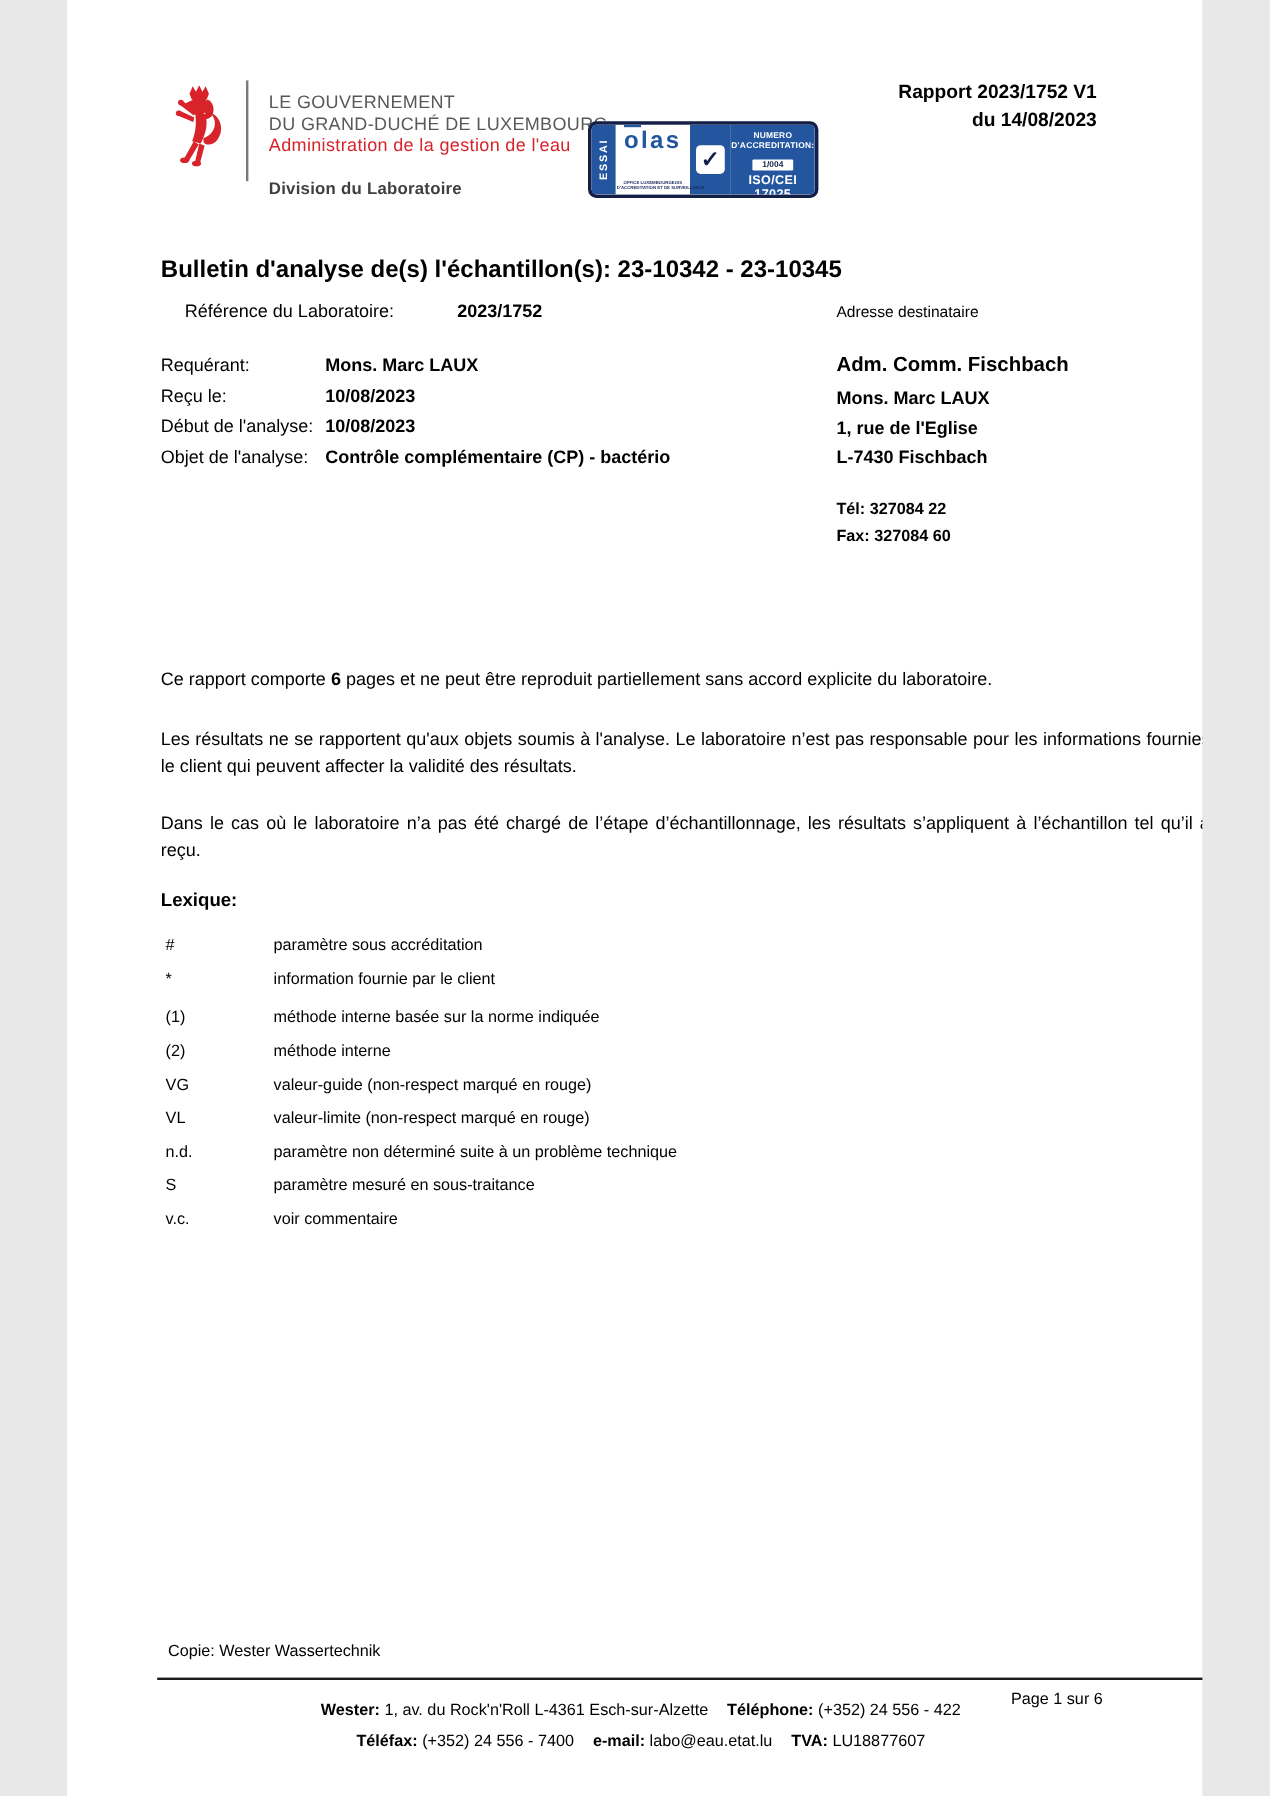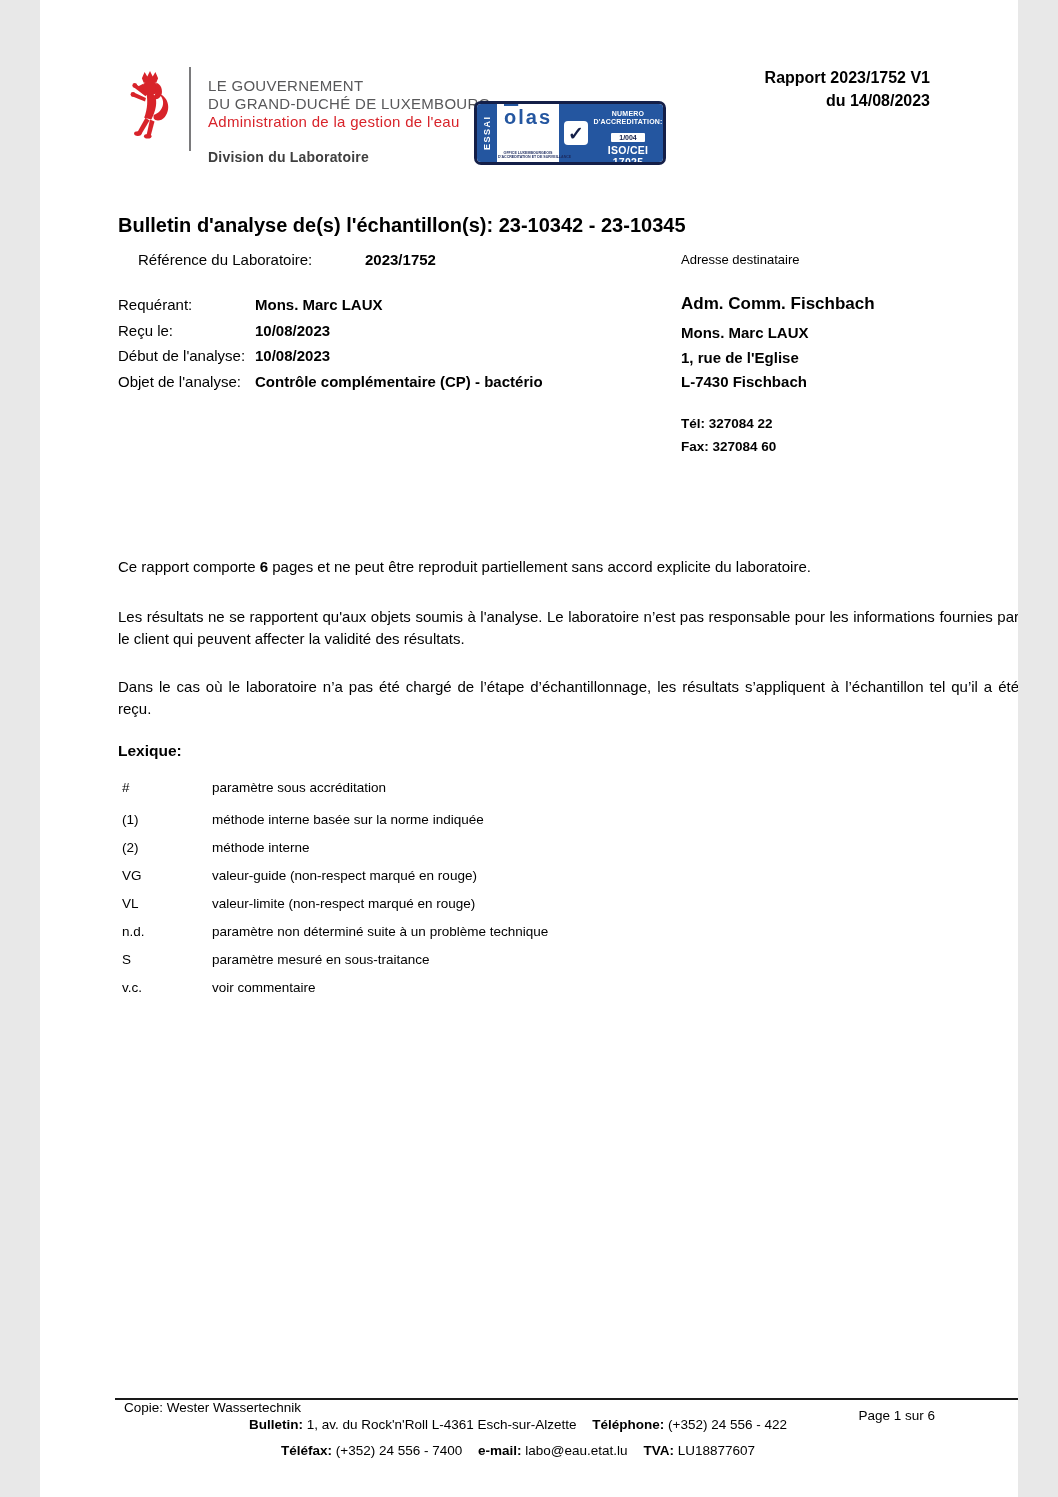--- a/index.html
+++ b/index.html
@@ -1,20 +1,19 @@
 <!DOCTYPE html>
 <html><head>
 <meta charset="utf-8">
 <style>
   html,body { margin:0; padding:0; background:#e8e8e8; }
   .page {
     position:relative; width:946px; height:1497px; margin:0 auto;
     background:#ffffff; font-family:"Liberation Sans", sans-serif; color:#000;
     overflow:hidden;
-    padding-left:32px;
   }
 
   
   .lion-svg { position:absolute; left:86px; top:71px; width:48px; height:72px; }
   .logo-divider { position:absolute; left:149px; top:67px; width:2px; height:84px; background:#7a7a7c; }
   .gov-block { position:absolute; left:168px; top:77px; font-size:15px; line-height:18px; color:#58585a; letter-spacing:.3px; }
   .gov-red { color:#d8232a; }
   .division { position:absolute; left:168px; top:149px; font-size:14px; font-weight:bold; color:#3f3f3f; letter-spacing:.2px; }
 
   
@@ -62,21 +61,21 @@
   .p3 { top:676px; text-align:justify; }
 
   
   .lex-head { position:absolute; left:78px; top:742px; font-size:15.5px; font-weight:bold; }
   .lexique { position:absolute; left:82px; top:780px; font-size:13.5px; }
   .lex-row { height:28px; }
   .lex-row.gap { margin-top:4px; }
   .lex-sym { display:inline-block; width:90px; }
 
   
-  .copy-note { position:absolute; left:84px; top:1368px; font-size:13.5px;margin-top:32px; }
+  .copy-note { position:absolute; left:84px; top:1368px; font-size:13.5px; }
   .footer-rule { position:absolute; left:75px; top:1398px; width:908px; height:2px; background:#1a1a1a; }
   .footer-block { position:absolute; left:78px; top:1412px; width:800px; text-align:center; font-size:13.5px; line-height:26px; }
   .footer-block b { font-weight:bold; }
   .fseg { margin:0 6px; white-space:nowrap; }
   .page-indicator { position:absolute; right:83px; top:1408px; font-size:13.5px; }
 </style>
 </head>
 <body>
 
 <div class="page">
@@ -167,34 +166,35 @@
 
   <div class="para p1">
     <span>Ce rapport comporte</span> <b>6</b> <span>pages et ne peut être reproduit partiellement sans accord explicite du laboratoire.</span>
   </div>
   <div class="para p2">Les résultats ne se rapportent qu'aux objets soumis à l'analyse. Le laboratoire n’est pas responsable pour les informations fournies par le client qui peuvent affecter la validité des résultats.</div>
   <div class="para p3">Dans le cas où le laboratoire n’a pas été chargé de l’étape d’échantillonnage, les résultats s’appliquent à l’échantillon tel qu’il a été reçu.</div>
 
   <div class="lex-head">Lexique:</div>
   <div class="lexique">
     <div class="lex-row"><span class="lex-sym">#</span><span>paramètre sous accréditation</span></div>
+    <div class="lex-row"><span class="lex-sym">*</span><span>information fournie par le client</span></div>
     <div class="lex-row gap"><span class="lex-sym">(1)</span><span>méthode interne basée sur la norme indiquée</span></div>
     <div class="lex-row"><span class="lex-sym">(2)</span><span>méthode interne</span></div>
     <div class="lex-row"><span class="lex-sym">VG</span><span>valeur-guide (non-respect marqué en rouge)</span></div>
     <div class="lex-row"><span class="lex-sym">VL</span><span>valeur-limite (non-respect marqué en rouge)</span></div>
     <div class="lex-row"><span class="lex-sym">n.d.</span><span>paramètre non déterminé suite à un problème technique</span></div>
     <div class="lex-row"><span class="lex-sym">S</span><span>paramètre mesuré en sous-traitance</span></div>
     <div class="lex-row"><span class="lex-sym">v.c.</span><span>voir commentaire</span></div>
   </div>
 
   <div class="copy-note">Copie: Wester Wassertechnik</div>
   <div class="footer-rule"></div>
   <div class="footer-block">
     <div>
-      <span class="fseg"><b>Bulletin:</b> <span>1, av. du Rock'n'Roll L-4361 Esch-sur-Alzette</span></span>
+      <span class="fseg"><b>Wester:</b> <span>1, av. du Rock'n'Roll L-4361 Esch-sur-Alzette</span></span>
       <span class="fseg"><b>Téléphone:</b> <span>(+352) 24 556 - 422</span></span>
     </div>
     <div>
       <span class="fseg"><b>Téléfax:</b> <span>(+352) 24 556 - 7400</span></span>
       <span class="fseg"><b>e-mail:</b> <span>labo@eau.etat.lu</span></span>
       <span class="fseg"><b>TVA:</b> <span>LU18877607</span></span>
     </div>
   </div>
   <div class="page-indicator">Page 1 sur 6</div>
 

